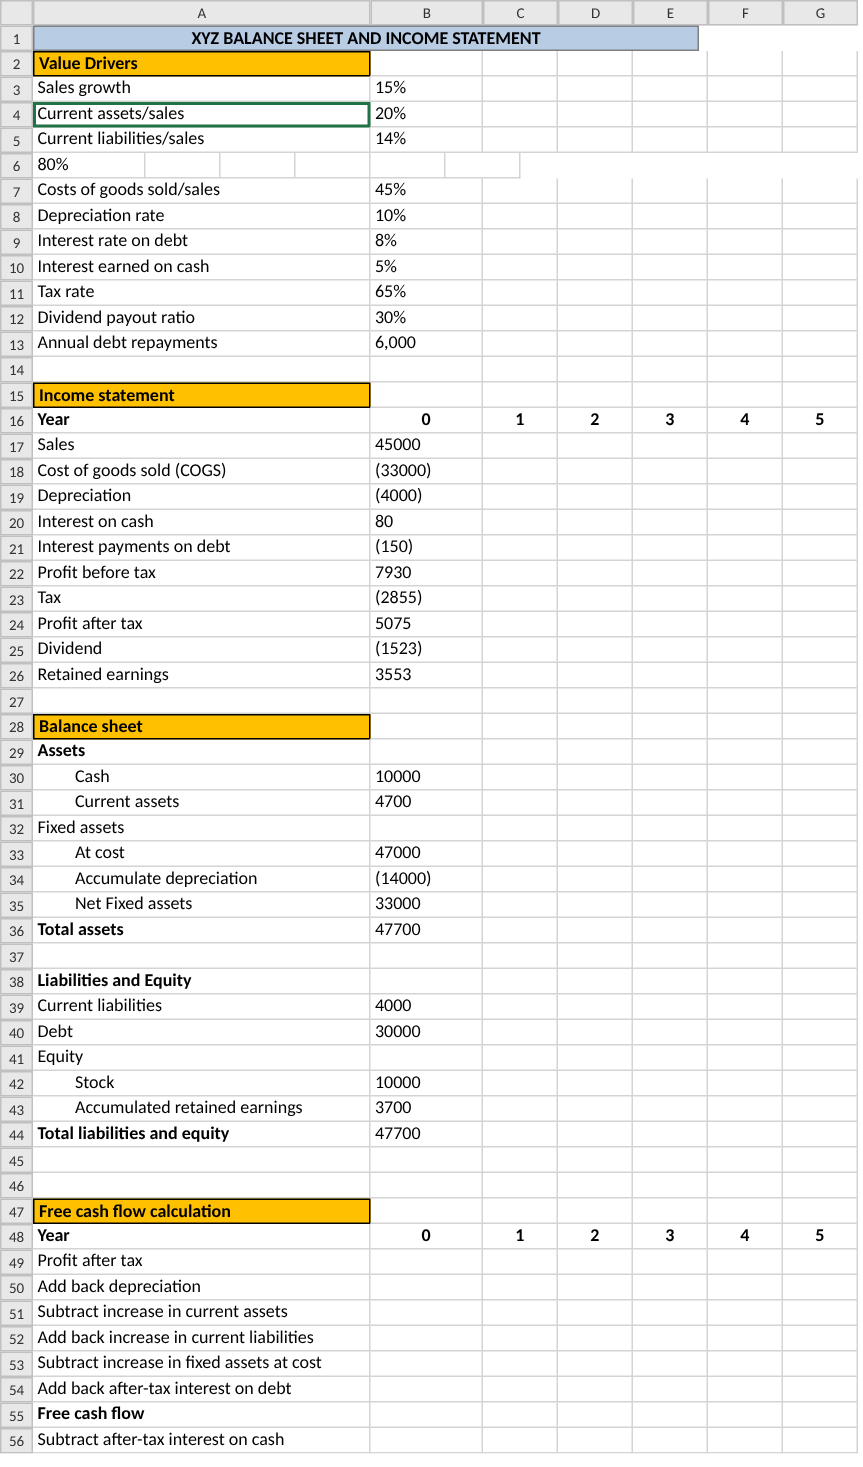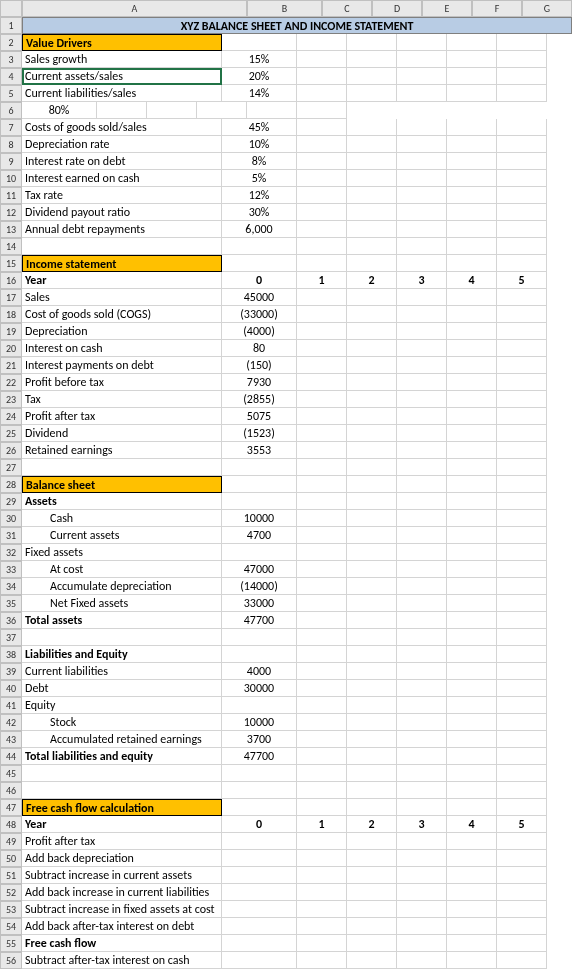--- a/index.html
+++ b/index.html
@@ -28,22 +28,22 @@
 .cell {
   border-right: 1px solid #d4d4d4;
   border-bottom: 1px solid #d4d4d4;
   padding: 0 3px;
   height: 17px;
   line-height: 16px;
   overflow: hidden;
   white-space: nowrap;
   font-size: 12px;
 }
-.colA { width: 200px; }
-.colB { width: 75px; text-align: center; }
+.colA { width: 225px; }
+.colB { width: 75px; text-align: left; }
 .colC, .colD, .colE, .colF, .colG { width: 50px; text-align: right; }
 .title-row .cell {
   background: #b8cce4;
   font-weight: bold;
   text-align: center;
   border: 1px solid #7f7f7f;
 }
 .section-hdr {
   background: #ffc000;
   font-weight: bold;
@@ -124,21 +124,21 @@
     <div class="colhdrs">
         <div class="colhdr" style="width: 225px;">A</div>
         <div class="colhdr" style="width: 75px;">B</div>
         <div class="colhdr" style="width: 50px;">C</div>
         <div class="colhdr" style="width: 50px;">D</div>
         <div class="colhdr" style="width: 50px;">E</div>
         <div class="colhdr" style="width: 50px;">F</div>
         <div class="colhdr" style="width: 50px;">G</div>
       </div>
   <div class="row title-row">
-        <div class="cell colA" style="width: 550px;">XYZ BALANCE SHEET AND INCOME STATEMENT</div>
+        <div class="cell colA" style="width: 444px;">XYZ BALANCE SHEET AND INCOME STATEMENT</div>
       </div>
       <div class="row">
         <div class="cell colA section-hdr">Value Drivers</div>
         <div class="cell colB"></div>
         <div class="cell colC"></div>
         <div class="cell colD"></div>
         <div class="cell colE"></div>
         <div class="cell colF"></div>
         <div class="cell colG"></div>
       </div>
@@ -208,21 +208,21 @@
         <div class="cell colA">Interest earned on cash</div>
         <div class="cell colB">5%</div>
         <div class="cell colC"></div>
         <div class="cell colD"></div>
         <div class="cell colE"></div>
         <div class="cell colF"></div>
         <div class="cell colG"></div>
       </div>
       <div class="row">
         <div class="cell colA">Tax rate</div>
-        <div class="cell colB">12%</div>
+        <div class="cell colB">65%</div>
         <div class="cell colC"></div>
         <div class="cell colD"></div>
         <div class="cell colE"></div>
         <div class="cell colF"></div>
         <div class="cell colG"></div>
       </div>
       <div class="row">
         <div class="cell colA">Dividend payout ratio</div>
         <div class="cell colB">30%</div>
         <div class="cell colC"></div>

